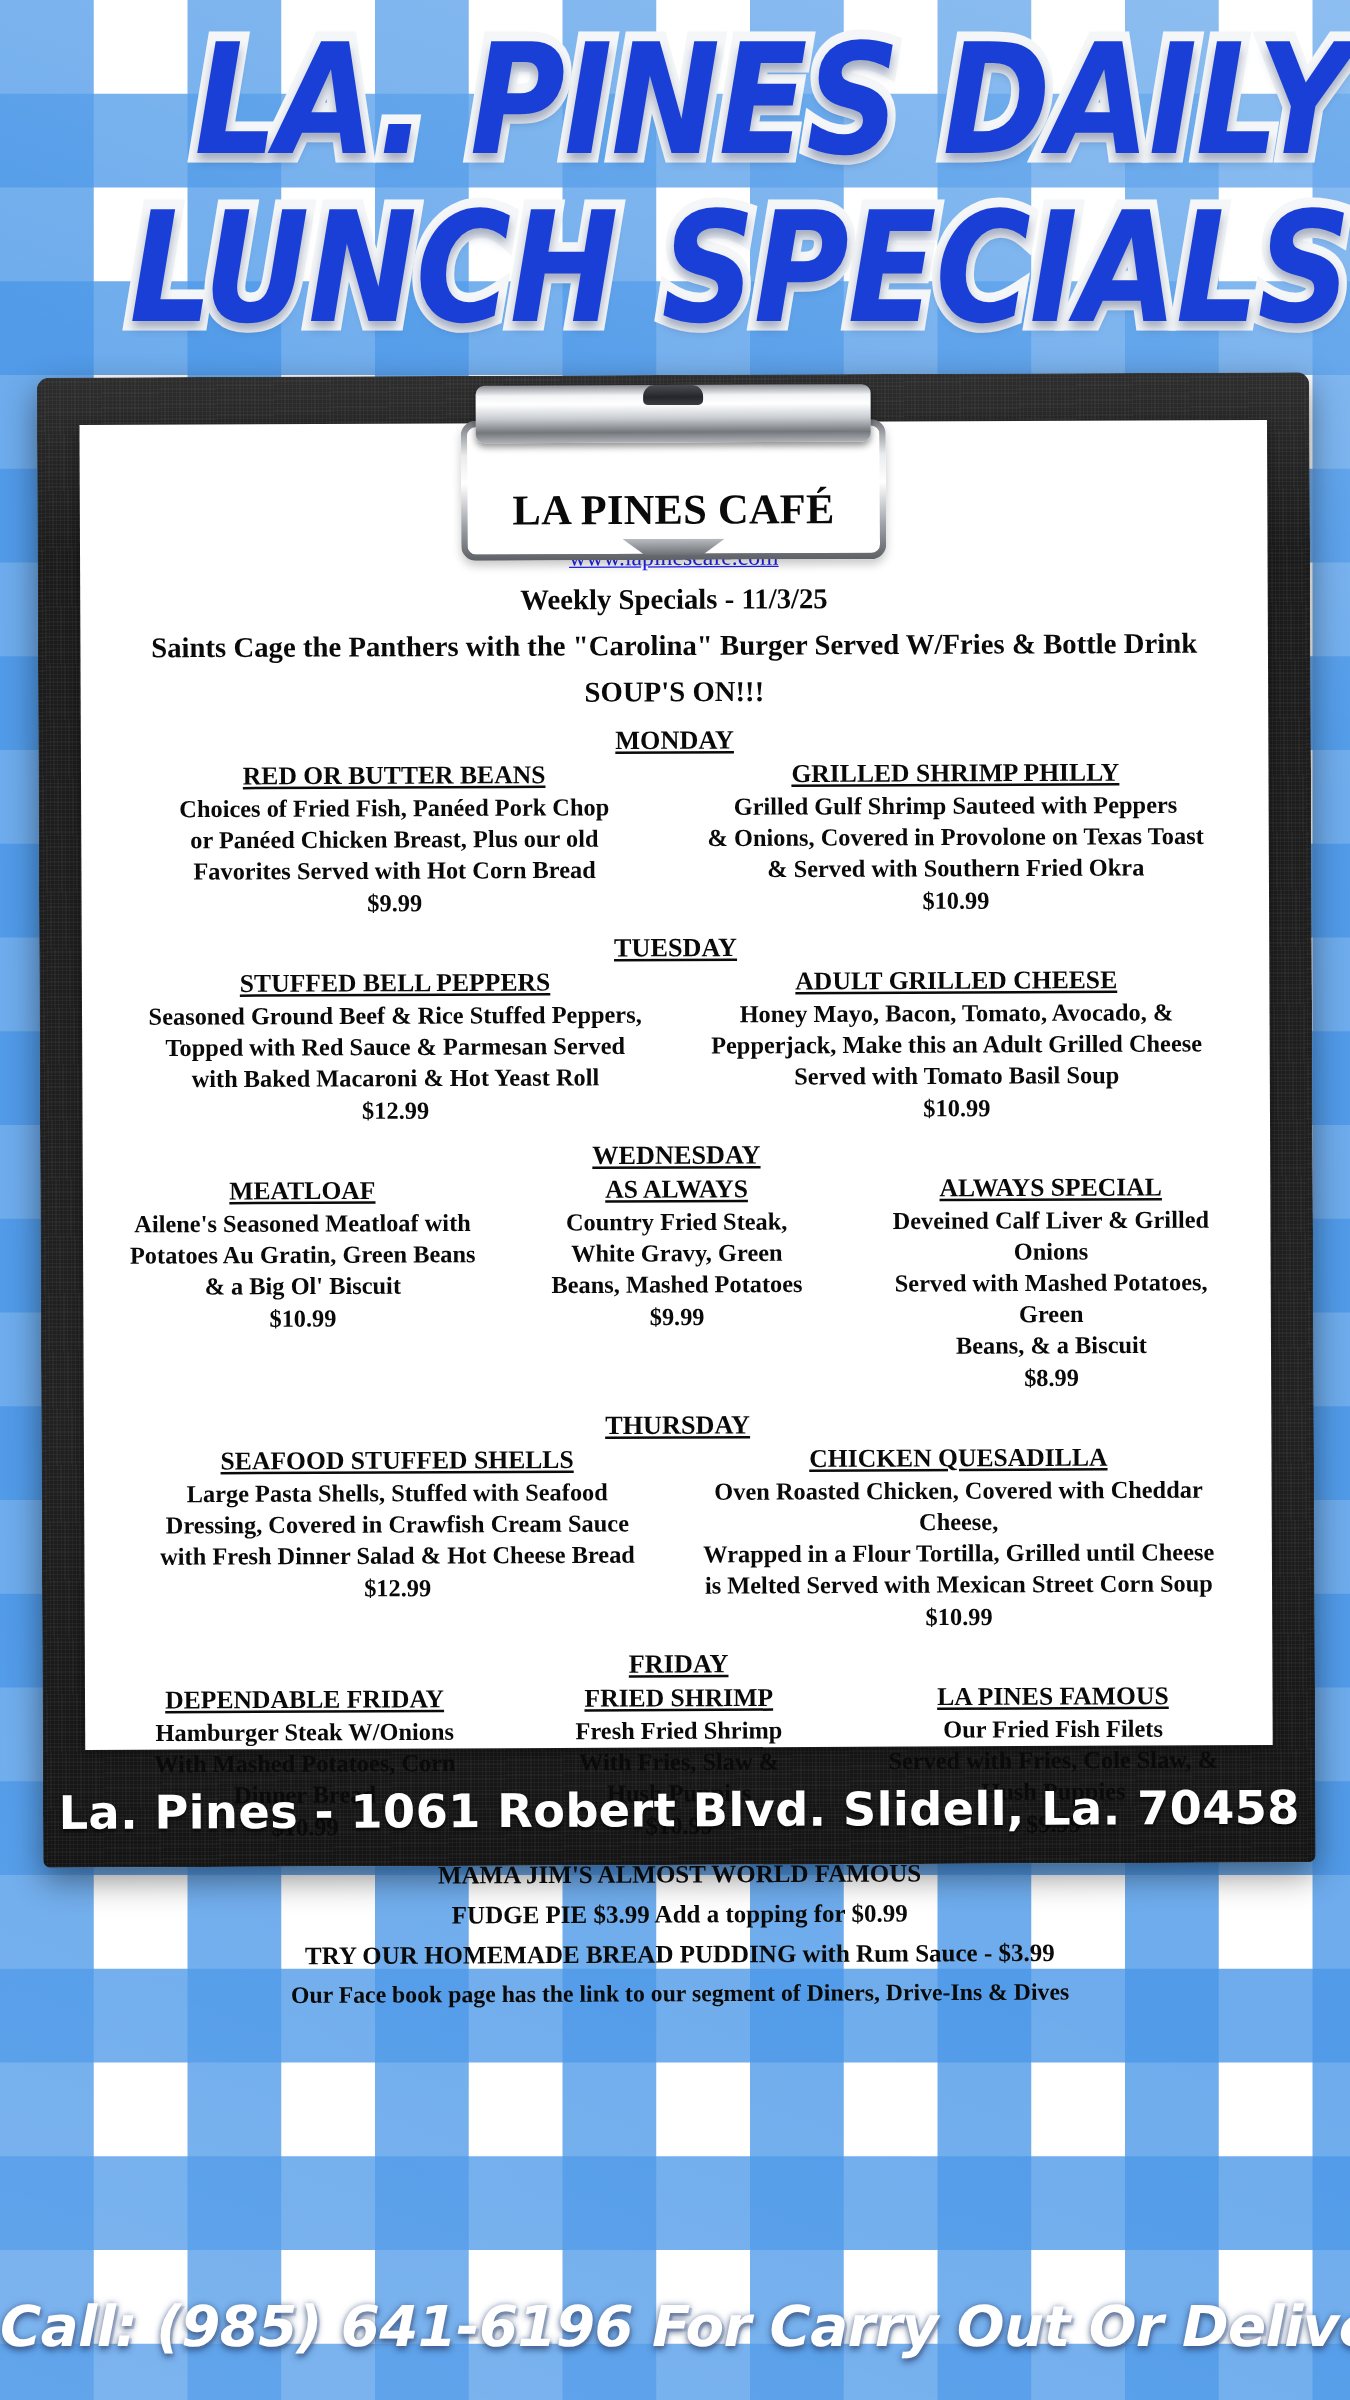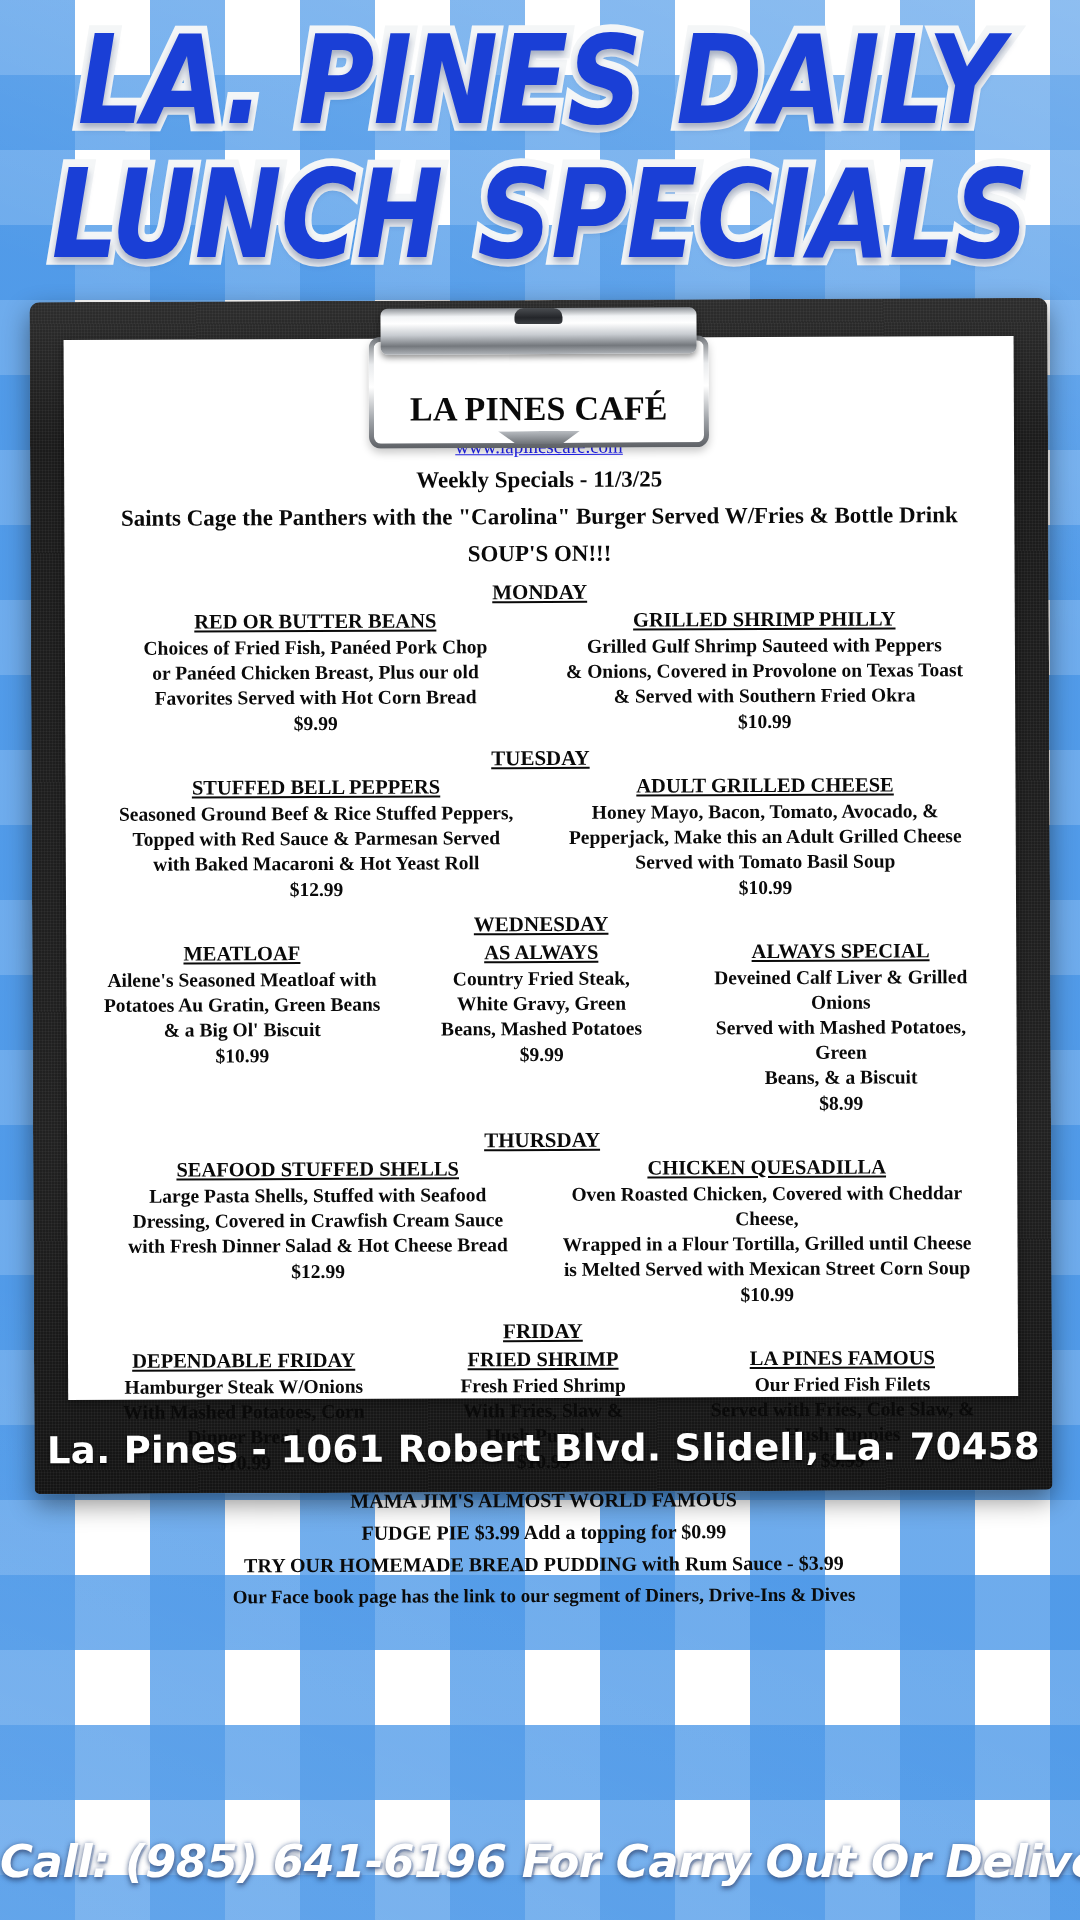--- a/index.html
+++ b/index.html
@@ -36,21 +36,21 @@
     pointer-events: none;
   }
 
   
   #banner {
     position: absolute;
     top: 14px;
     left: 0;
     width: 1080px;
     z-index: 4;
-    text-align: center;
+    text-align: right;
   }
   .banner-line {
     font-family: "DejaVu Sans", sans-serif;
     font-weight: bold;
     font-style: italic;
     font-size: 104px;
     line-height: 112px;
     letter-spacing: -1px;
     color: #1a3fd6;
     -webkit-text-stroke: 13px #f4f6f7;

